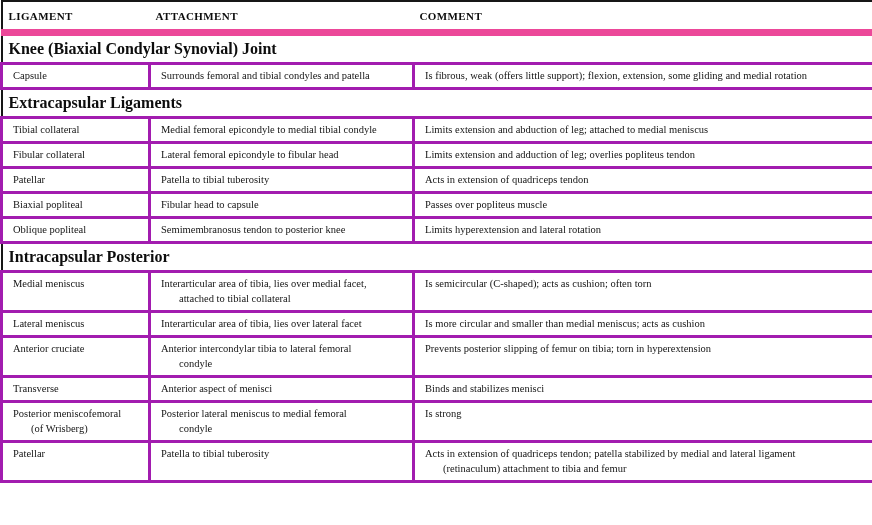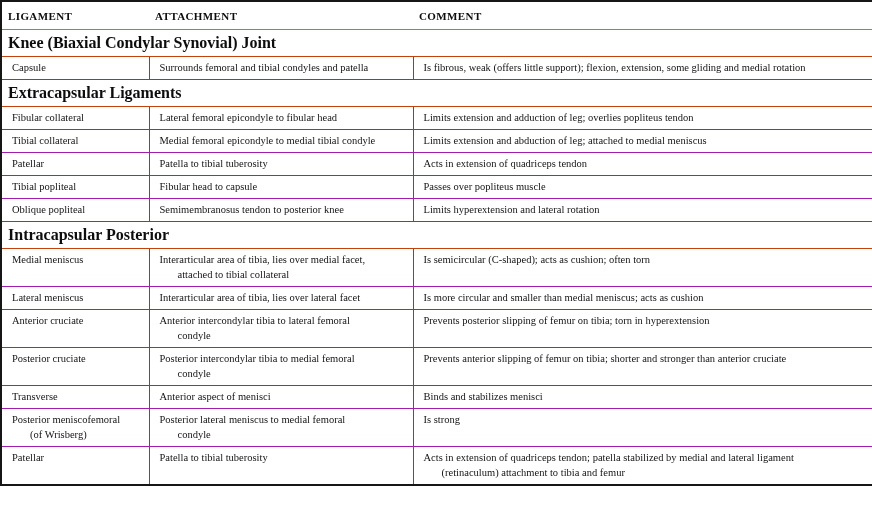--- a/index.html
+++ b/index.html
@@ -23,34 +23,34 @@
   th {
     font-size: 11px;
     font-weight: bold;
     letter-spacing: 0.4px;
     text-align: left;
     vertical-align: middle;
     padding: 8px 4px 7px 6px;
     border-top: none;
     border-left: none;
     border-right: none;
-    border-bottom: 1px solid #ec4899;
+    border-bottom: 7px solid #ec4899;
     color: #0d0d0d;
   }
   
   td.section {
     font-size: 16px;
     font-weight: bold;
     padding: 4px 4px 4px 6px;
     border: 1px solid #c2410c;
     color: #0d0d0d;
   }
   
   td.cell {
-    border: 1px solid #a21caf;
+    border: 3px solid #a21caf;
     padding: 3px 4px 4px 10px;
     vertical-align: top;
     font-size: 10.5px;
   }
   .line {
     line-height: 15px;
     white-space: nowrap;
   }
   .line.indent {
     padding-left: 18px;
@@ -85,54 +85,54 @@
         </td>
         <td class="cell">
           <div class="line">Is fibrous, weak (offers little support); flexion, extension, some gliding and medial rotation</div>
         </td>
       </tr>
       <tr>
         <td colspan="3" class="section">Extracapsular Ligaments</td>
       </tr>
       <tr>
         <td class="cell">
+          <div class="line">Tibial collateral</div>
+        </td>
+        <td class="cell">
+          <div class="line">Medial femoral epicondyle to medial tibial condyle</div>
+        </td>
+        <td class="cell">
+          <div class="line">Limits extension and abduction of leg; attached to medial meniscus</div>
+        </td>
+      </tr>
+      <tr>
+        <td class="cell">
           <div class="line">Fibular collateral</div>
         </td>
         <td class="cell">
           <div class="line">Lateral femoral epicondyle to fibular head</div>
         </td>
         <td class="cell">
           <div class="line">Limits extension and adduction of leg; overlies popliteus tendon</div>
         </td>
       </tr>
       <tr>
         <td class="cell">
-          <div class="line">Tibial collateral</div>
-        </td>
-        <td class="cell">
-          <div class="line">Medial femoral epicondyle to medial tibial condyle</div>
-        </td>
-        <td class="cell">
-          <div class="line">Limits extension and abduction of leg; attached to medial meniscus</div>
-        </td>
-      </tr>
-      <tr>
-        <td class="cell">
           <div class="line">Patellar</div>
         </td>
         <td class="cell">
           <div class="line">Patella to tibial tuberosity</div>
         </td>
         <td class="cell">
           <div class="line">Acts in extension of quadriceps tendon</div>
         </td>
       </tr>
       <tr>
         <td class="cell">
-          <div class="line">Tibial popliteal</div>
+          <div class="line">Biaxial popliteal</div>
         </td>
         <td class="cell">
           <div class="line">Fibular head to capsule</div>
         </td>
         <td class="cell">
           <div class="line">Passes over popliteus muscle</div>
         </td>
       </tr>
       <tr>
         <td class="cell">
@@ -174,32 +174,20 @@
       <tr>
         <td class="cell">
           <div class="line">Anterior cruciate</div>
         </td>
         <td class="cell">
           <div class="line">Anterior intercondylar tibia to lateral femoral</div>
           <div class="line indent">condyle</div>
         </td>
         <td class="cell">
           <div class="line">Prevents posterior slipping of femur on tibia; torn in hyperextension</div>
-        </td>
-      </tr>
-      <tr>
-        <td class="cell">
-          <div class="line">Posterior cruciate</div>
-        </td>
-        <td class="cell">
-          <div class="line">Posterior intercondylar tibia to medial femoral</div>
-          <div class="line indent">condyle</div>
-        </td>
-        <td class="cell">
-          <div class="line">Prevents anterior slipping of femur on tibia; shorter and stronger than anterior cruciate</div>
         </td>
       </tr>
       <tr>
         <td class="cell">
           <div class="line">Transverse</div>
         </td>
         <td class="cell">
           <div class="line">Anterior aspect of menisci</div>
         </td>
         <td class="cell">

